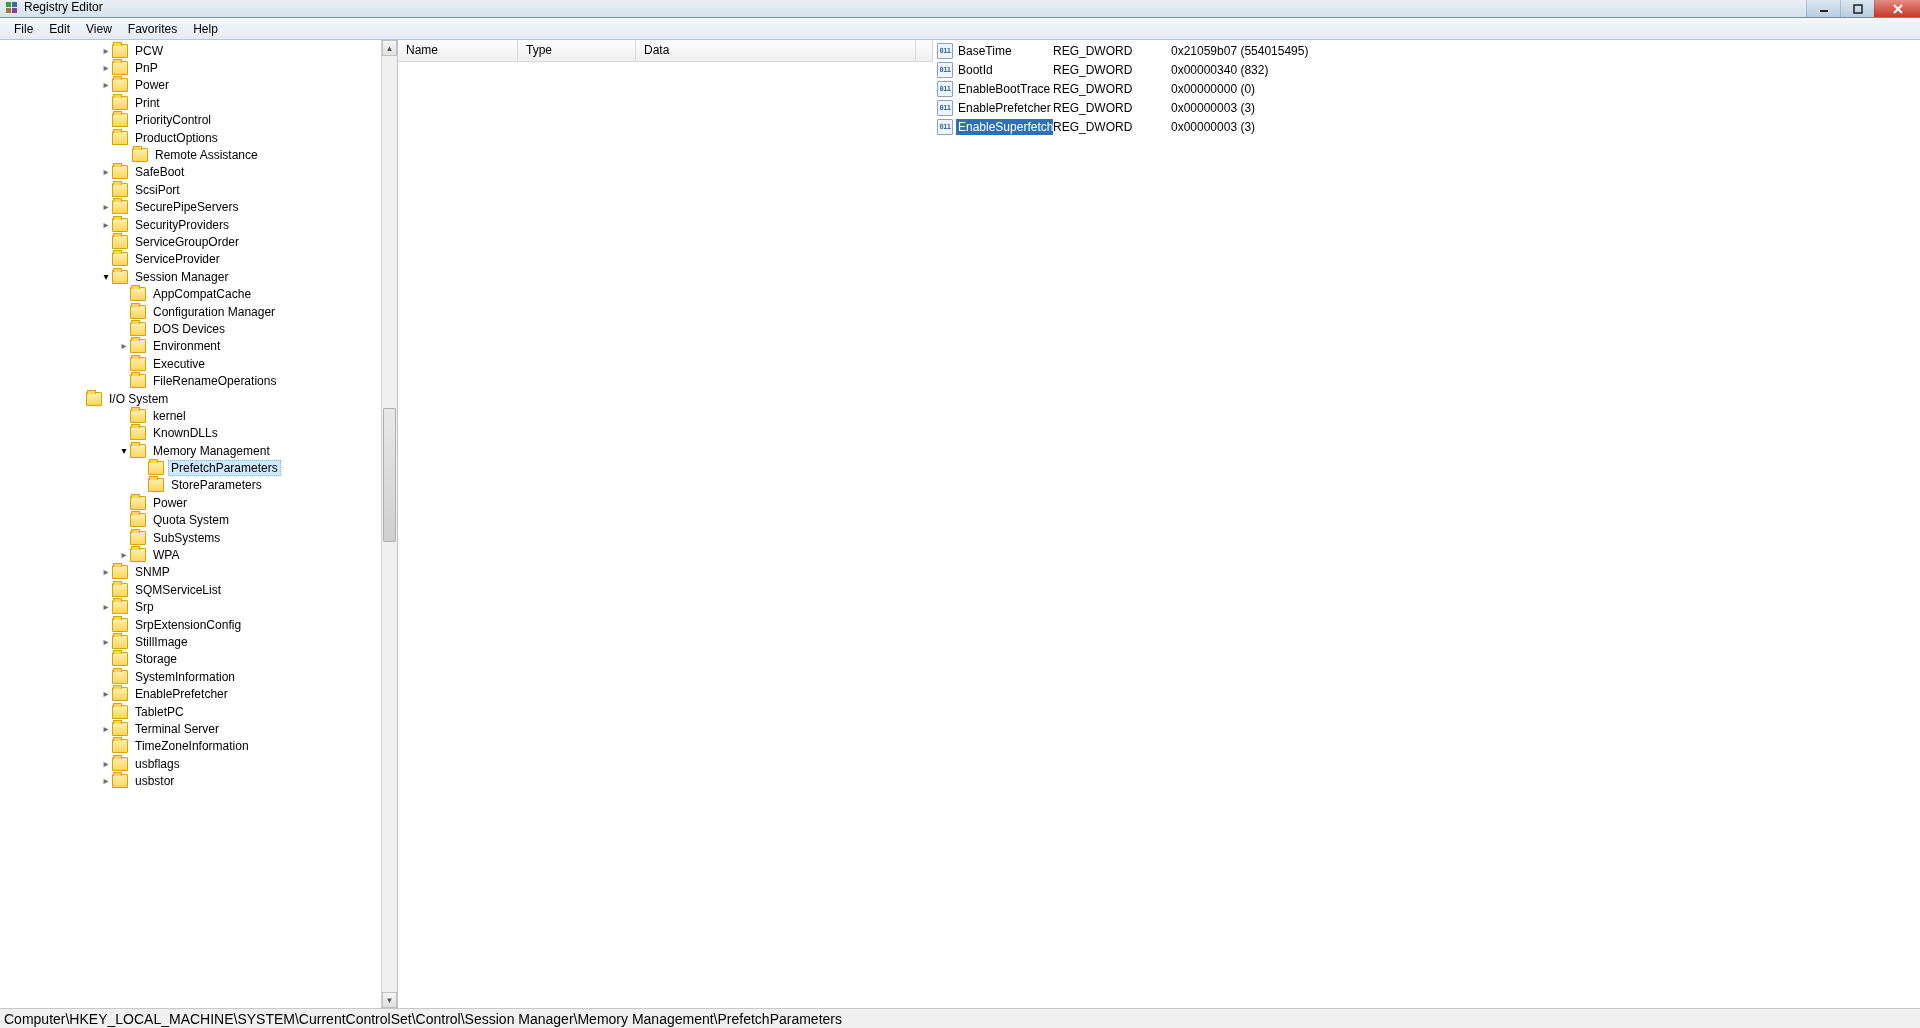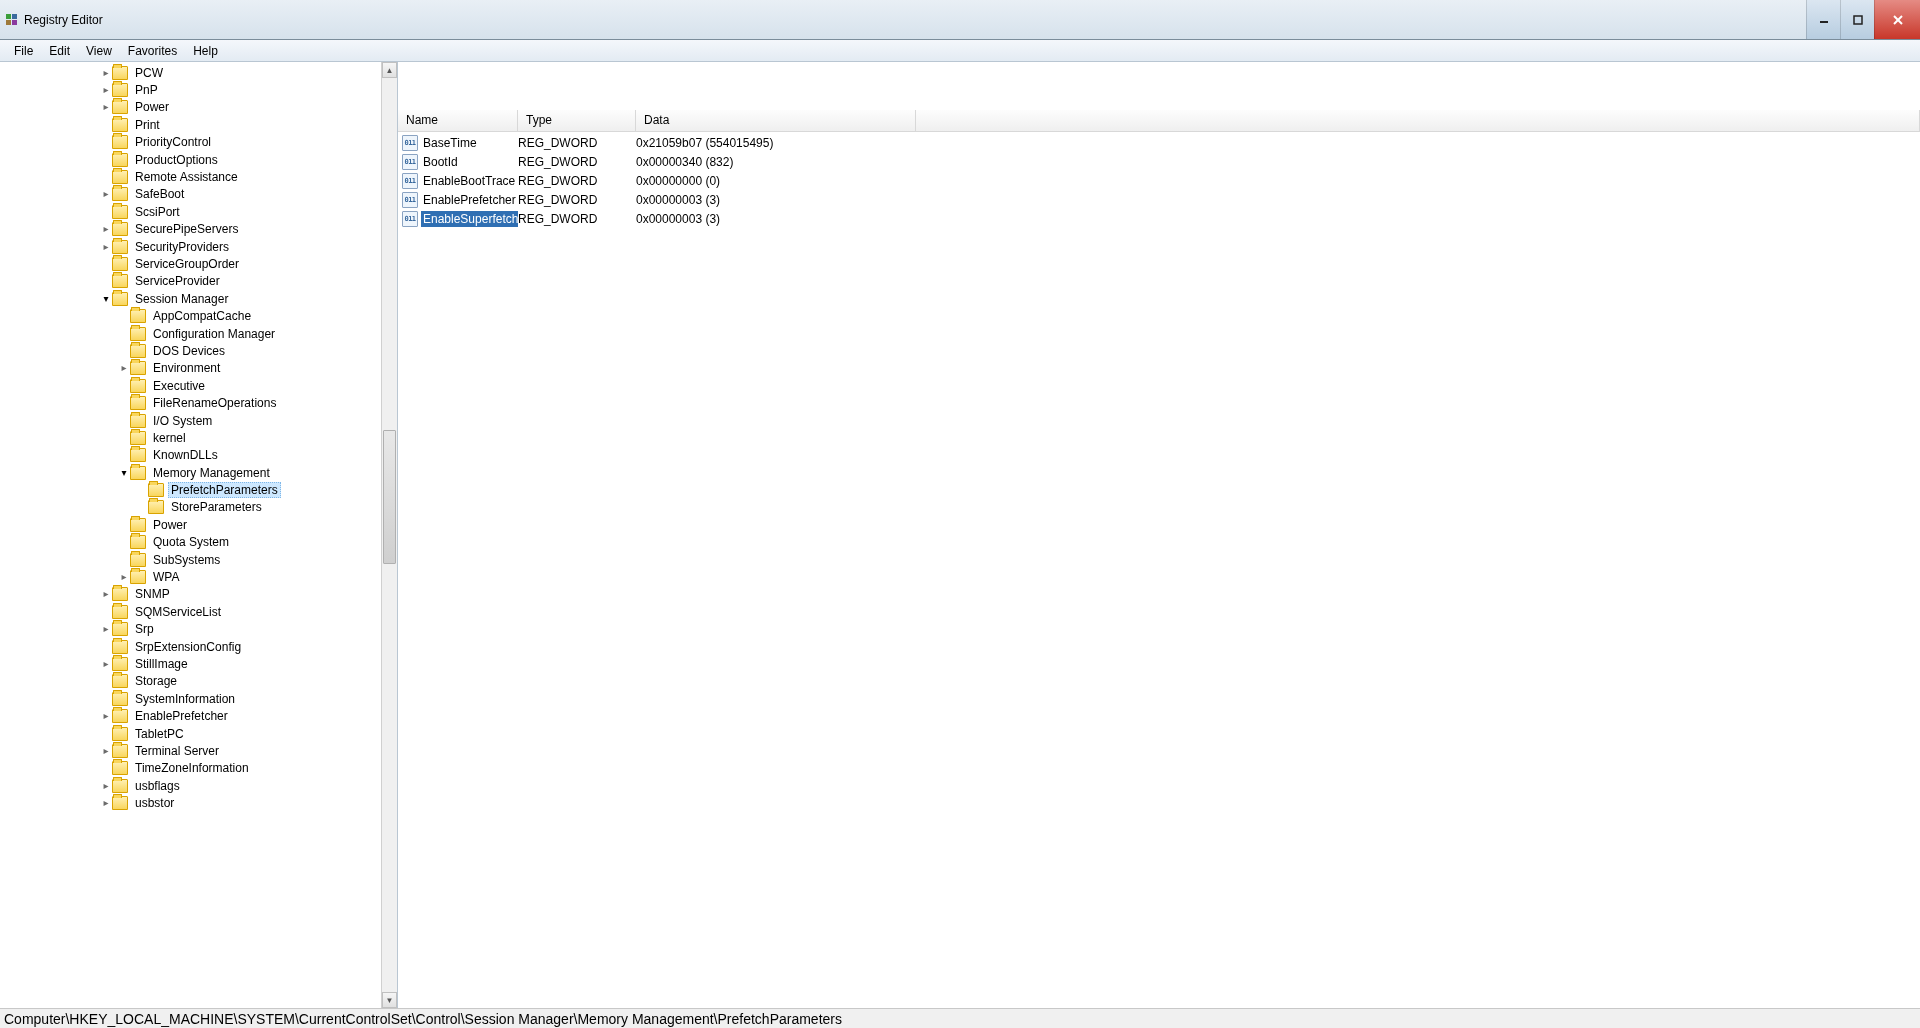--- a/index.html
+++ b/index.html
@@ -10,25 +10,25 @@
     width: 1920px;
     height: 1028px;
     display: flex;
     flex-direction: column;
     overflow: hidden;
     color: #000;
   }
 
   
   .titlebar {
-    height: 40px;
+    height: 18px;
     background: linear-gradient(#e9eff5, #d6e2ec);
     border-bottom: 1px solid #7a8c9a;
     display: flex;
-    align-items: center;
+    align-items: flex-start;
     padding-left: 4px;
     position: relative;
   }
   .titlebar .app-icon {
     width: 16px; height: 16px; margin-right: 4px;
     display:flex;align-items:center;justify-content:center;
   }
   .titlebar .title { font-size: 12px; color:#000; }
   .window-controls {
     margin-left: auto;
@@ -133,23 +133,22 @@
   .tree-row.selected .label{
     background:#cde8ff;
     border:1px dotted #7fb7e8;
     padding:0 2px;
   }
 
   
   .values-pane {
     flex:1;
     display:flex;
-    flex-direction:column;
+    flex-direction:row;
     overflow:hidden;
-    margin-top:48px;
   }
   .col-headers{
     height:22px;
     display:flex;
     border-bottom:1px solid #d8d8d8;
     background:linear-gradient(#fdfdfd,#efefef);
   }
   .col-headers .col{
     border-right:1px solid #d8d8d8;
     padding:3px 8px;
@@ -267,21 +266,21 @@
           <li class="tree-row" style="padding-left: 100px;">
             <span class="expander"></span>
             <span class="folder"></span>
             <span class="label">PriorityControl</span>
           </li>
           <li class="tree-row" style="padding-left: 100px;">
             <span class="expander"></span>
             <span class="folder"></span>
             <span class="label">ProductOptions</span>
           </li>
-          <li class="tree-row" style="padding-left: 100px;">
+          <li class="tree-row" style="padding-left: 100px; margin-left: 20px;">
             <span class="expander"></span>
             <span class="folder"></span>
             <span class="label">Remote Assistance</span>
           </li>
           <li class="tree-row" style="padding-left: 100px;">
             <span class="expander">▸</span>
             <span class="folder"></span>
             <span class="label">SafeBoot</span>
           </li>
           <li class="tree-row" style="padding-left: 100px;">
@@ -337,21 +336,21 @@
           <li class="tree-row" style="padding-left: 118px;">
             <span class="expander"></span>
             <span class="folder"></span>
             <span class="label">Executive</span>
           </li>
           <li class="tree-row" style="padding-left: 118px;">
             <span class="expander"></span>
             <span class="folder"></span>
             <span class="label">FileRenameOperations</span>
           </li>
-          <li class="tree-row" style="padding-left: 118px;">
+          <li class="tree-row" style="padding-left: 74px;">
             <span class="expander"></span>
             <span class="folder"></span>
             <span class="label">I/O System</span>
           </li>
           <li class="tree-row" style="padding-left: 118px;">
             <span class="expander"></span>
             <span class="folder"></span>
             <span class="label">kernel</span>
           </li>
           <li class="tree-row" style="padding-left: 118px;">

